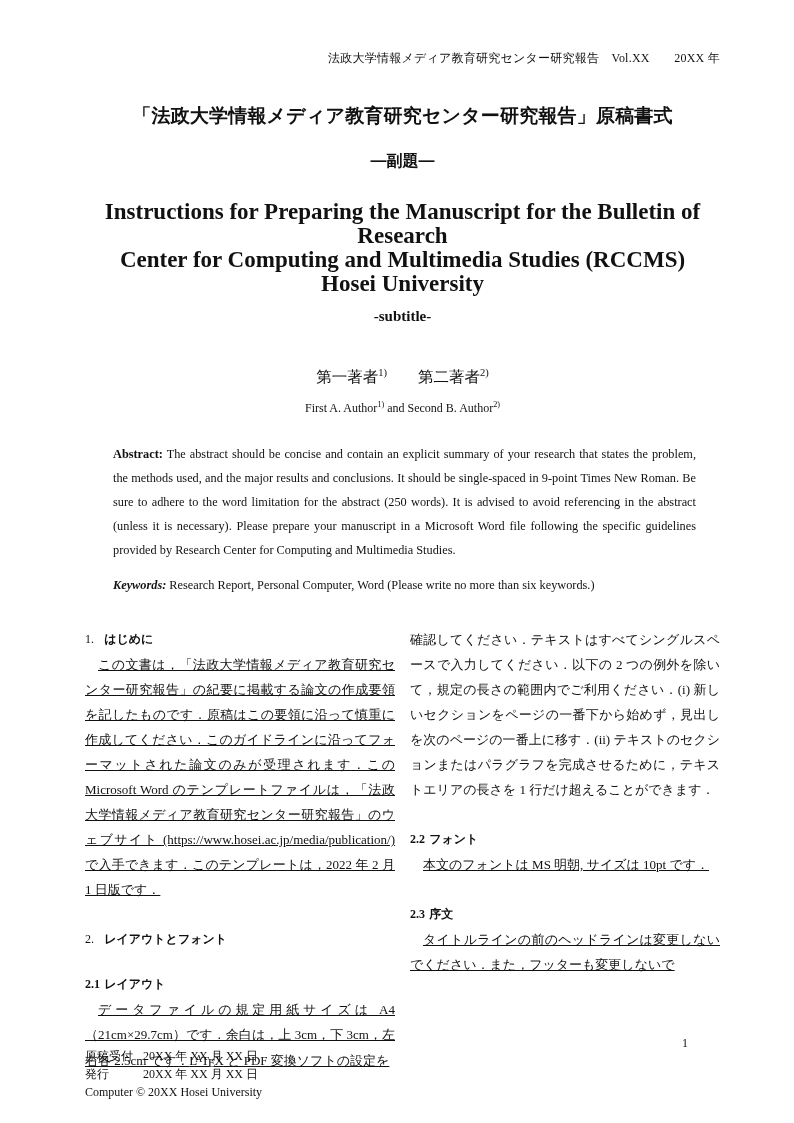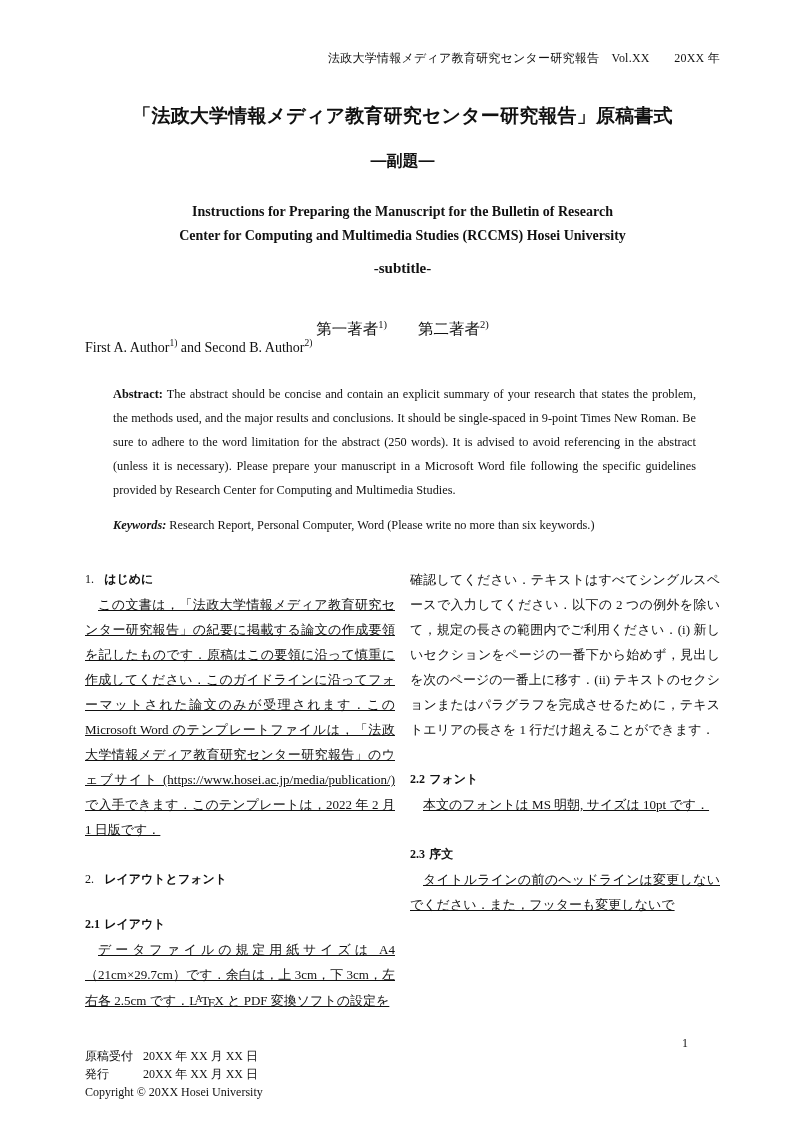--- a/index.html
+++ b/index.html
@@ -34,39 +34,41 @@
     margin-top:22px;
     text-align:center;
     font-family:"Liberation Sans","DejaVu Sans",sans-serif;
     font-weight:bold;
     font-size:16px;
   }
   .title-en{
     margin:28px auto 0 auto;
     text-align:center;
     font-weight:bold;
-    font-size:14px;
+    font-size:23px;
     line-height:24px;
     max-width:620px;
   }
   .subtitle-en{
     margin-top:12px;
     text-align:center;
     font-weight:bold;
     font-size:15px;
   }
   
   .authors-ja{
     margin-top:42px;
     text-align:center;
     font-size:15.5px;
   }
   .authors-ja .author-gap{display:inline-block;width:2em;}
   .authors-en{
-    font-size:14px;
+    margin-top:13px;
+    text-align:center;
+    font-size:12px;
   }
   sup{font-size:0.68em;line-height:0;}
   
   .affiliations{
     margin-top:20px;
     text-align:center;
     font-size:12px;
     line-height:21px;
   }
   
@@ -193,18 +195,18 @@
 
   </div>
 
   <div class="footer-block">
     <div>
       <span class="footer-label">原稿受付</span><span>20XX 年 XX 月 XX 日</span>
     </div>
     <div>
       <span class="footer-label">発行</span><span>20XX 年 XX 月 XX 日</span>
     </div>
-    <div>Copyright © 20XX Hosei University</div>
+    <div>Computer © 20XX Hosei University</div>
   </div>
 
   <div class="page-number">1</div>
 
 </div>
 
 </body></html>

